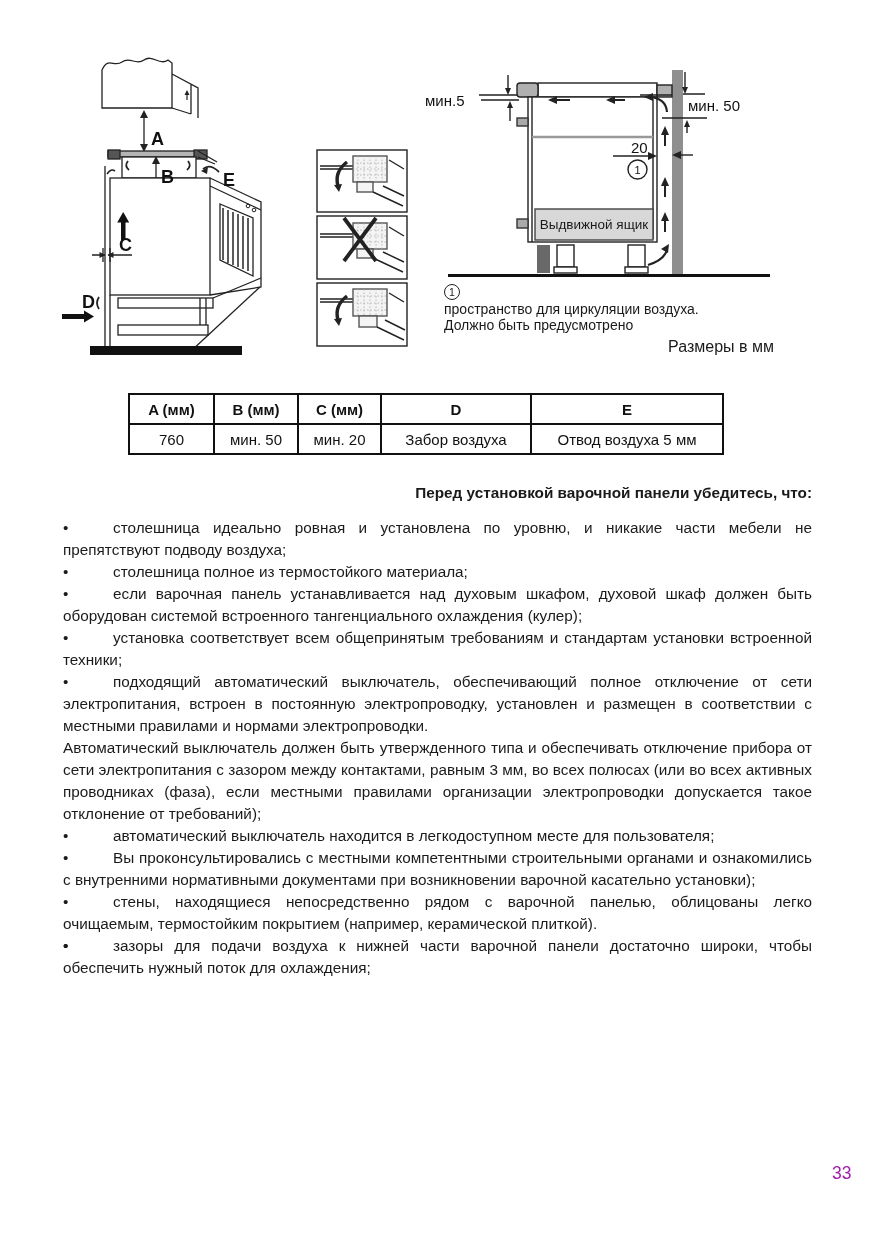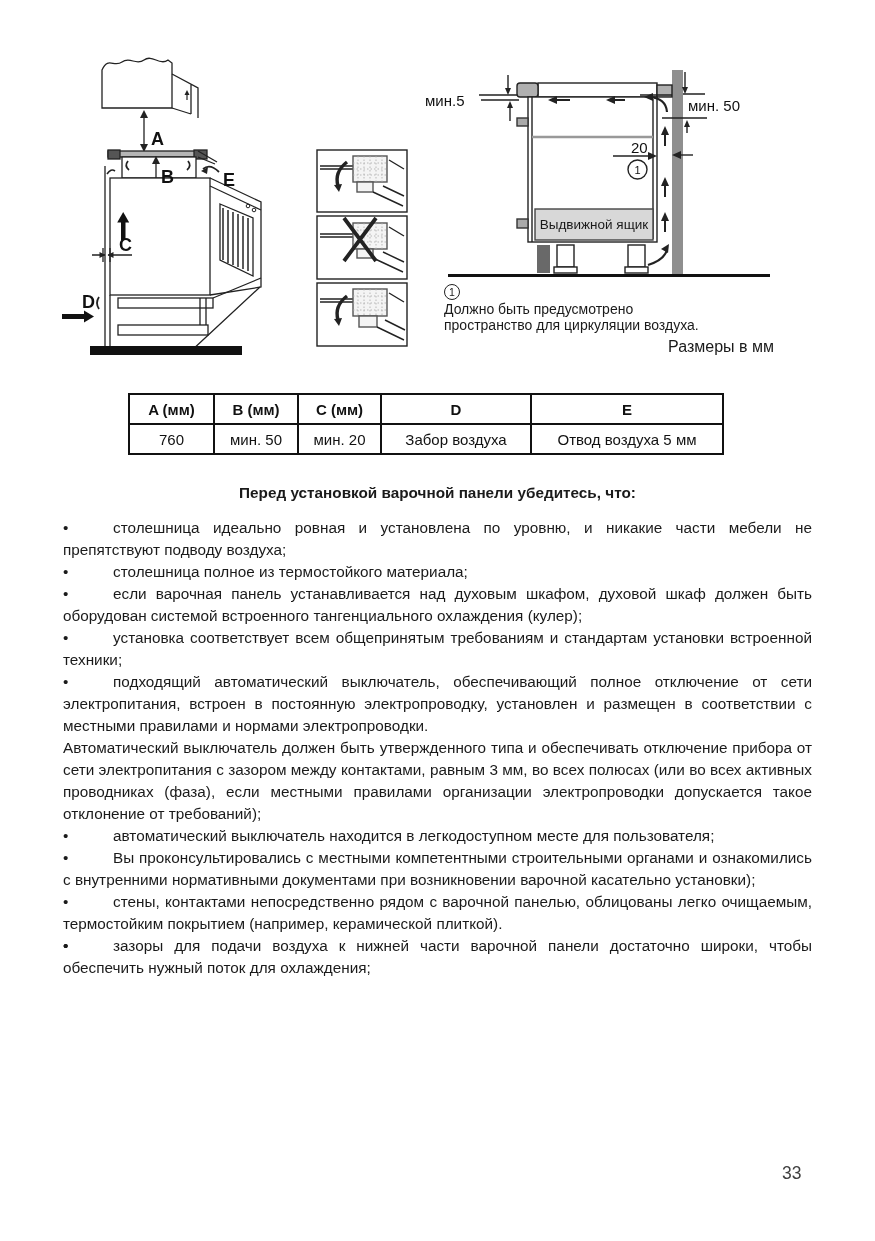--- a/index.html
+++ b/index.html
@@ -1,37 +1,37 @@
 <!DOCTYPE html>
 <html><head>
 <meta charset="utf-8">
 <style>
   html,body{margin:0;padding:0;background:#fff;}
   .page{position:relative;width:875px;height:1241px;background:#ffffff;overflow:hidden;
         font-family:"Liberation Sans",sans-serif;color:#1a1a1a;}
   svg{position:absolute;}
   .content{position:absolute;left:63px;top:482px;width:749px;
            font-size:15.3px;line-height:22px;text-align:justify;}
-  .content h3{font-size:15.3px;line-height:22px;margin:0;font-weight:bold;text-align:center;}
+  .content h3{font-size:15.3px;line-height:22px;margin:0;font-weight:bold;text-align:right;}
   .h1{margin-bottom:13px!important;}
   .h2{margin-top:26px!important;margin-bottom:2px!important;}
   .content p{margin:0;position:relative;}
   p.b{text-indent:50px;}
   p.b .dot{position:absolute;left:0;top:0;text-indent:0;}
   table.dims{position:absolute;left:128px;top:393px;border-collapse:collapse;table-layout:fixed;
              font-size:15px;color:#111;}
   table.dims th,table.dims td{border:2px solid #111;text-align:center;padding:0;height:28px;
              font-family:"Liberation Sans",sans-serif;}
   table.dims th{font-weight:bold;}
   .caption{position:absolute;left:444px;top:284px;width:330px;font-size:14px;line-height:15.5px;}
   .circ{display:inline-block;width:14px;height:14px;border:1.4px solid #222;border-radius:50%;
         text-align:center;line-height:14px;font-size:10.5px;margin-bottom:2px;}
   .cap-line{white-space:nowrap;}
   .units{position:absolute;left:444px;top:338px;width:330px;font-size:16px;text-align:right;}
-  .pagenum{position:absolute;left:782px;top:1163px;font-size:17.5px;color:#404040;}
+  .pagenum{position:absolute;left:832px;top:1163px;font-size:17.5px;color:#a21caf;}
   .dlabel{font-weight:bold;font-size:18px;fill:#111;}
   .dtext{font-size:15px;fill:#111;}
 </style>
 </head>
 <body>
 
 <div class="page">
 
   <svg style="left:56px;top:50px" width="225" height="312" viewBox="0 0 225 312">
     <g fill="none" stroke="#222" stroke-width="1.3">
@@ -194,22 +194,22 @@
     </g>
     <text class="dtext" x="4" y="47">мин.5</text>
     <text class="dtext" x="267" y="52">мин. 50</text>
     <text class="dtext" x="210" y="94">20</text>
     <text x="216.5" y="114.5" font-size="11" fill="#111" text-anchor="middle">1</text>
     <text x="173" y="170" font-size="13.5" fill="#1a1a1a" text-anchor="middle">Выдвижной ящик</text>
   </svg>
 
   <div class="caption">
     <span class="circ">1</span>
+    <div class="cap-line">пространство для циркуляции воздуха.</div>
     <div class="cap-line">Должно быть предусмотрено</div>
-    <div class="cap-line">пространство для циркуляции воздуха.</div>
   </div>
   <div class="units">Размеры в мм</div>
 
   <table class="dims">
     <colgroup>
         <col style="width:85px">
         <col style="width:84px">
         <col style="width:83px">
         <col style="width:150px">
         <col style="width:192px">
@@ -236,21 +236,21 @@
     <h3 class="h1">Перед установкой варочной панели убедитесь, что:</h3>
 
     <p class="b"><span class="dot">•</span><span>столешница идеально ровная и установлена по уровню, и никакие части мебели не препятствуют подводу воздуха;</span></p>
     <p class="b"><span class="dot">•</span><span>столешница полное из термостойкого материала;</span></p>
     <p class="b"><span class="dot">•</span><span>если варочная панель устанавливается над духовым шкафом, духовой шкаф должен быть оборудован системой встроенного тангенциального охлаждения (кулер);</span></p>
     <p class="b"><span class="dot">•</span><span>установка соответствует всем общепринятым требованиям и стандартам установки встроенной техники;</span></p>
     <p class="b"><span class="dot">•</span><span>подходящий автоматический выключатель, обеспечивающий полное отключение от сети электропитания, встроен в постоянную электропроводку, установлен и размещен в соответствии с местными правилами и нормами электропроводки.</span></p>
     <p class="plain">Автоматический выключатель должен быть утвержденного типа и обеспечивать отключение прибора от сети электропитания с зазором между контактами, равным 3 мм, во всех полюсах (или во всех активных проводниках (фаза), если местными правилами организации электропроводки допускается такое отклонение от требований);</p>
     <p class="b"><span class="dot">•</span><span>автоматический выключатель находится в легкодоступном месте для пользователя;</span></p>
     <p class="b"><span class="dot">•</span><span>Вы проконсультировались с местными компетентными строительными органами и ознакомились с внутренними нормативными документами при возникновении варочной касательно установки);</span></p>
-    <p class="b"><span class="dot">•</span><span>стены, контактами непосредственно рядом с варочной панелью, облицованы легко очищаемым, термостойким покрытием (например, керамической плиткой).</span></p>
+    <p class="b"><span class="dot">•</span><span>стены, находящиеся непосредственно рядом с варочной панелью, облицованы легко очищаемым, термостойким покрытием (например, керамической плиткой).</span></p>
 
 
     <p class="b"><span class="dot">•</span></p>
     <p class="b"><span class="dot">•</span><span>зазоры для подачи воздуха к нижней части варочной панели достаточно широки, чтобы обеспечить нужный поток для охлаждения;</span></p>
   </div>
 
   <div class="pagenum">33</div>
 </div>
 
 </body></html>

